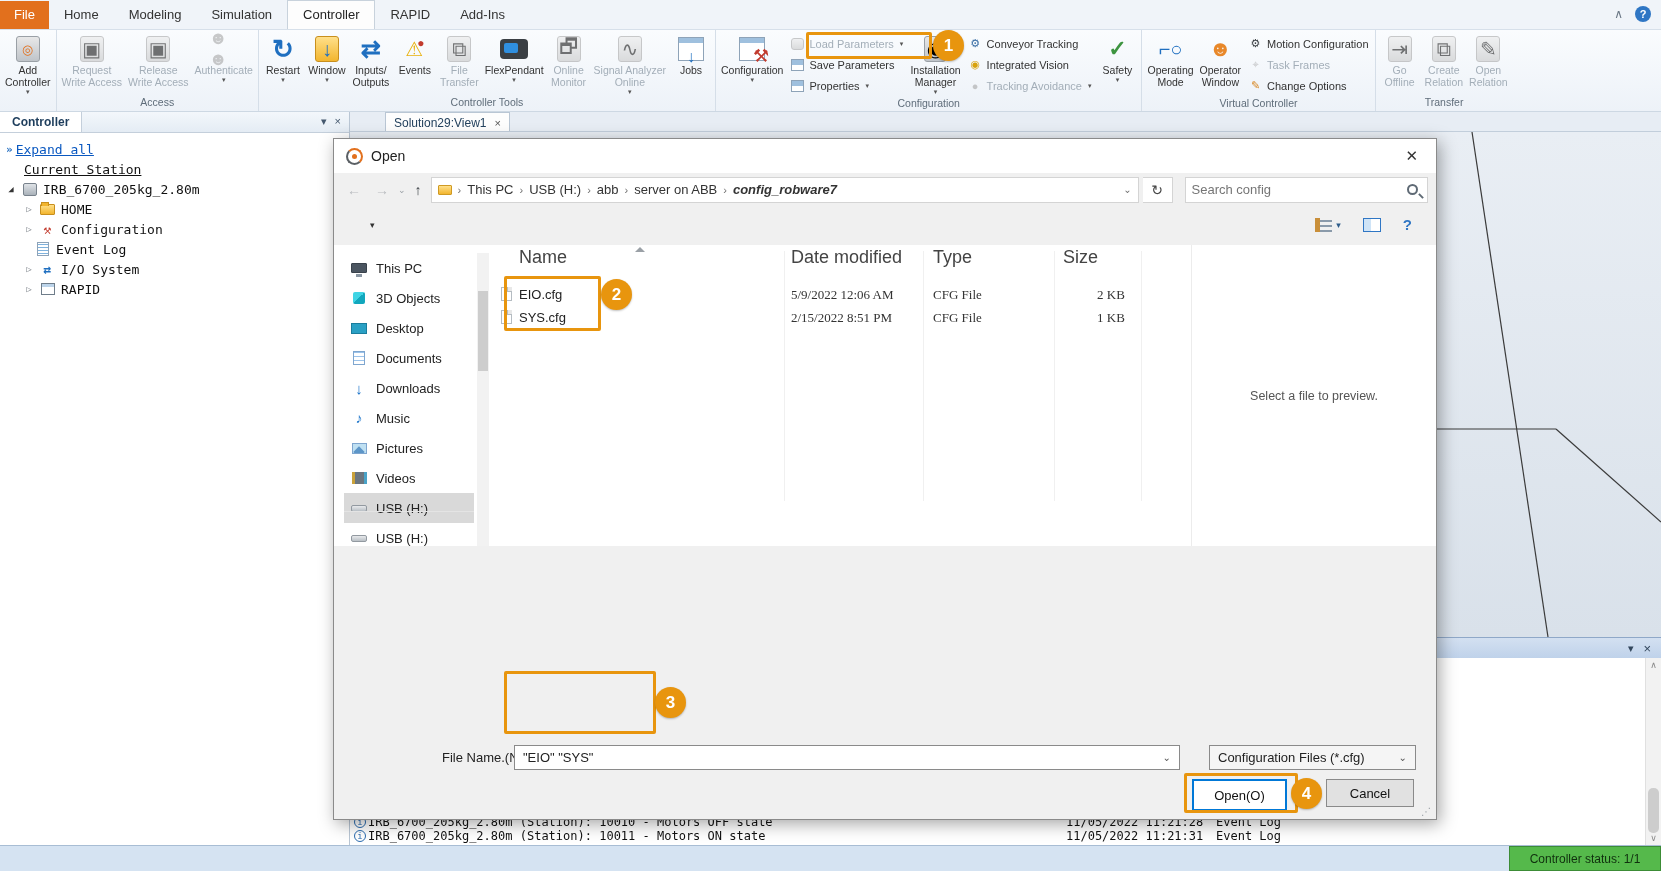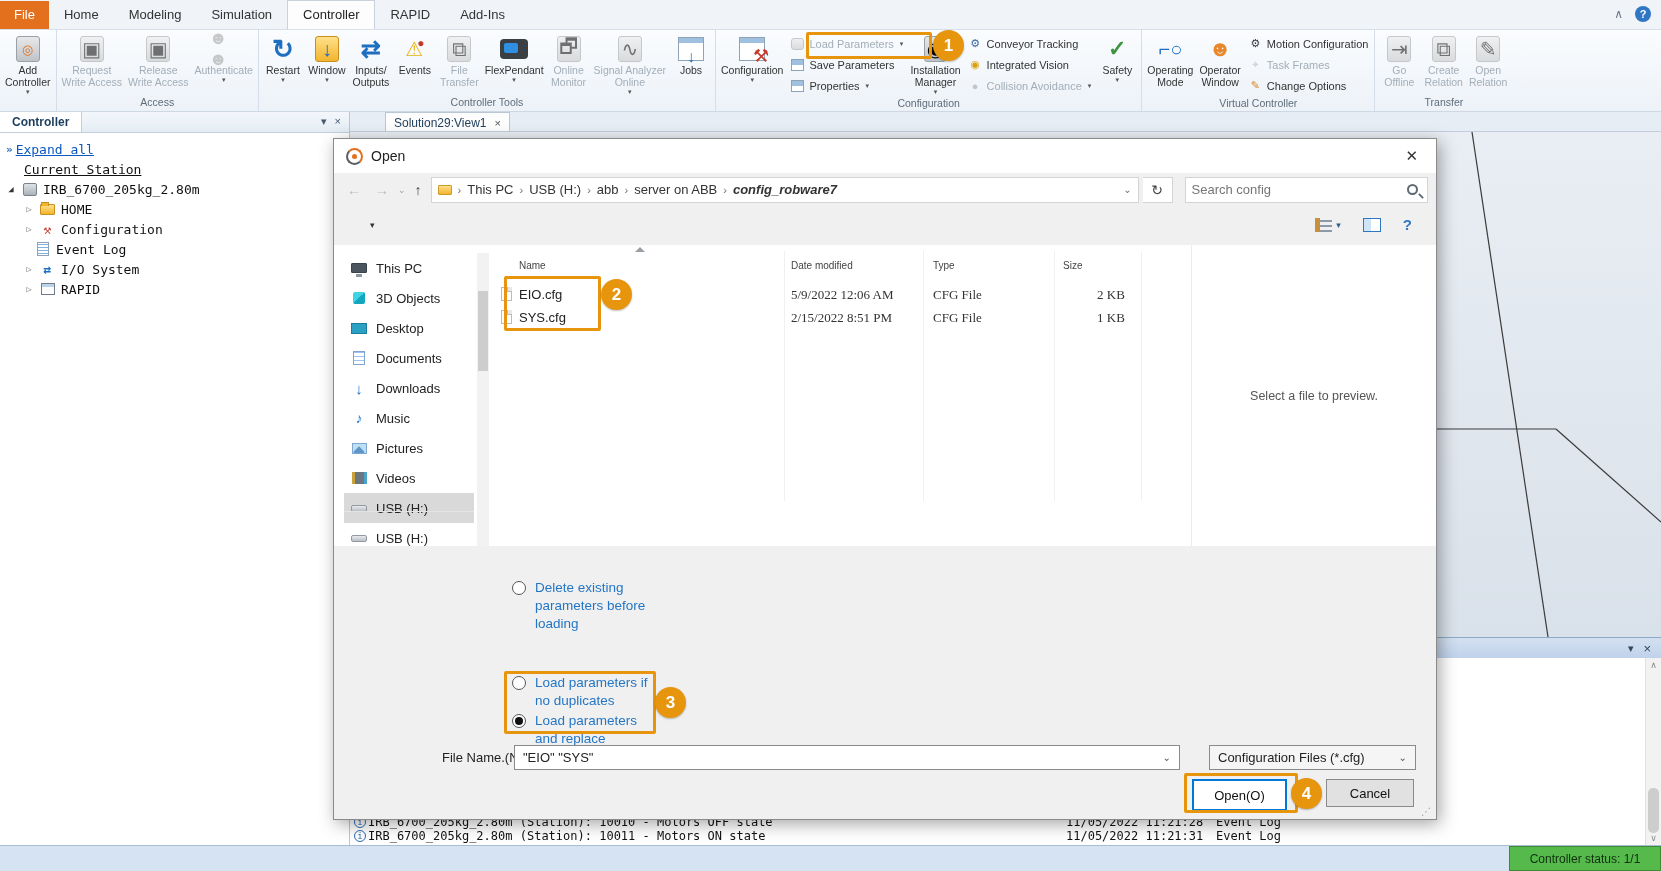--- a/index.html
+++ b/index.html
@@ -132,21 +132,21 @@
   .mu-ic { color:#1a73c9; font-size:14px; }
   .pic-ic { width:15px; height:11px; background:#bfe0f2; border:1px solid #7fa6cf; position:relative; overflow:hidden; }
   .pic-ic::after { content:""; position:absolute; left:2px; bottom:-3px; width:8px; height:8px; background:#5d96c8; transform:rotate(45deg); }
   .vid-ic { width:15px; height:12px; background:#6b7680; border-left:3px solid #caa23a; border-right:3px solid #4aa3c8; }
   .usb-ic { width:16px; height:7px; background:linear-gradient(#e8eaec,#b9bfc5); border:1px solid #9299a0; border-radius:2px; }
   .sb-scroll { position:absolute; left:143px; top:8px; width:12px; height:293px; background:#f2f2f2; }
   .sb-thumb { position:absolute; left:1px; top:38px; width:10px; height:80px; background:#cdcdcd; }
   .sb-sep { position:absolute; left:10px; top:266px; width:130px; border-top:1px solid #e4e4e4; }
 
   .dlg-list { position:absolute; left:157px; top:0; width:700px; height:301px; }
-  .col-head { position:absolute; top:8px; height:24px; font-size:10px; color:#444; display:flex; align-items:center; }
+  .col-head { position:absolute; top:0; height:24px; font-size:18px; color:#444; display:flex; align-items:center; }
   .col-sep { position:absolute; top:6px; height:250px; border-left:1px solid #f0f0f0; }
   .sort-up { position:absolute; left:144px; top:2px; width:0; height:0; border-left:5px solid transparent; border-right:5px solid transparent; border-bottom:5px solid #9aa0a6; }
   .frow { position:absolute; left:10px; height:22px; display:flex; align-items:center; font-size:13px; color:#222; }
   .file-ic { width:11px; height:14px; background:#fff; border:1px solid #b5bcc2; margin-right:7px; position:relative; }
   .file-ic::after { content:""; position:absolute; right:-1px; top:-1px; width:4px; height:4px; background:#e8e8e8; border-left:1px solid #b5bcc2; border-bottom:1px solid #b5bcc2; }
   .fcell { position:absolute; font-size:13px; color:#333; white-space:nowrap;font-family:Liberation Serif, serif; }
   .dlg-preview { position:absolute; left:857px; top:0; width:245px; height:301px; border-left:1px solid #ececec; display:flex; align-items:center; justify-content:center; }
   .preview-hint { font-size:12.5px; color:#555; }
 
   
@@ -339,21 +339,21 @@
           <div class="sbtn">
             <span class="sic" style="color:#3a6ea5;">⚙</span>
             <span class="slabel">Conveyor Tracking</span>
           </div>
           <div class="sbtn">
             <span class="sic" style="color:#d8a20e;">◉</span>
             <span class="slabel">Integrated Vision</span>
           </div>
           <div class="sbtn disabled">
             <span class="sic" style="color:#9aa0a6;">●</span>
-            <span class="slabel">Collision Avoidance</span>
+            <span class="slabel">Tracking Avoidance</span>
               <span class="arr">▾</span>
           </div>
         </div>
         <div class="bigbtn">
           <span class="ric safety-ic">✓</span>
           <span class="blabel">Safety</span>
             <span class="arr">▾</span>
         </div>
       </div>
       <div class="rgroup-label">Configuration</div>
@@ -645,40 +645,20 @@
         </div>
         <div class="fcell" style="left:300px;top:65px;">2/15/2022 8:51 PM</div>
         <div class="fcell" style="left:442px;top:65px;">CFG File</div>
         <div class="fcell" style="left:606px;top:65px;">1 KB</div>
       </div>
       <div class="dlg-preview">
         <span class="preview-hint">Select a file to preview.</span>
       </div>
     </div>
 
-    <div class="radio-zone">
-
-      <div class="radio-row" style="left:178px; top:33px;">
-        <span class="radio"></span>
-        <span class="radio-label">Delete existing
-parameters before
-loading</span>
-      </div>
-      <div class="radio-row" style="left:178px; top:128px;">
-        <span class="radio"></span>
-        <span class="radio-label">Load parameters if
-no duplicates</span>
-      </div>
-      <div class="radio-row" style="left:178px; top:166px;">
-        <span class="radio sel"></span>
-        <span class="radio-label">Load parameters
-and replace
-duplicates</span>
-      </div>
-    </div>
 
     <div class="fname-row">
       <span class="fname-label">File Name.(N):</span>
       <div class="fname-input">
         <input type="text" value="&quot;EIO&quot; &quot;SYS&quot;" style="">
         <span class="combo-chev">⌄</span>
       </div>
       <div class="ftype-combo">
         <span>Configuration Files (*.cfg)</span>
         <span class="combo-chev">⌄</span>

